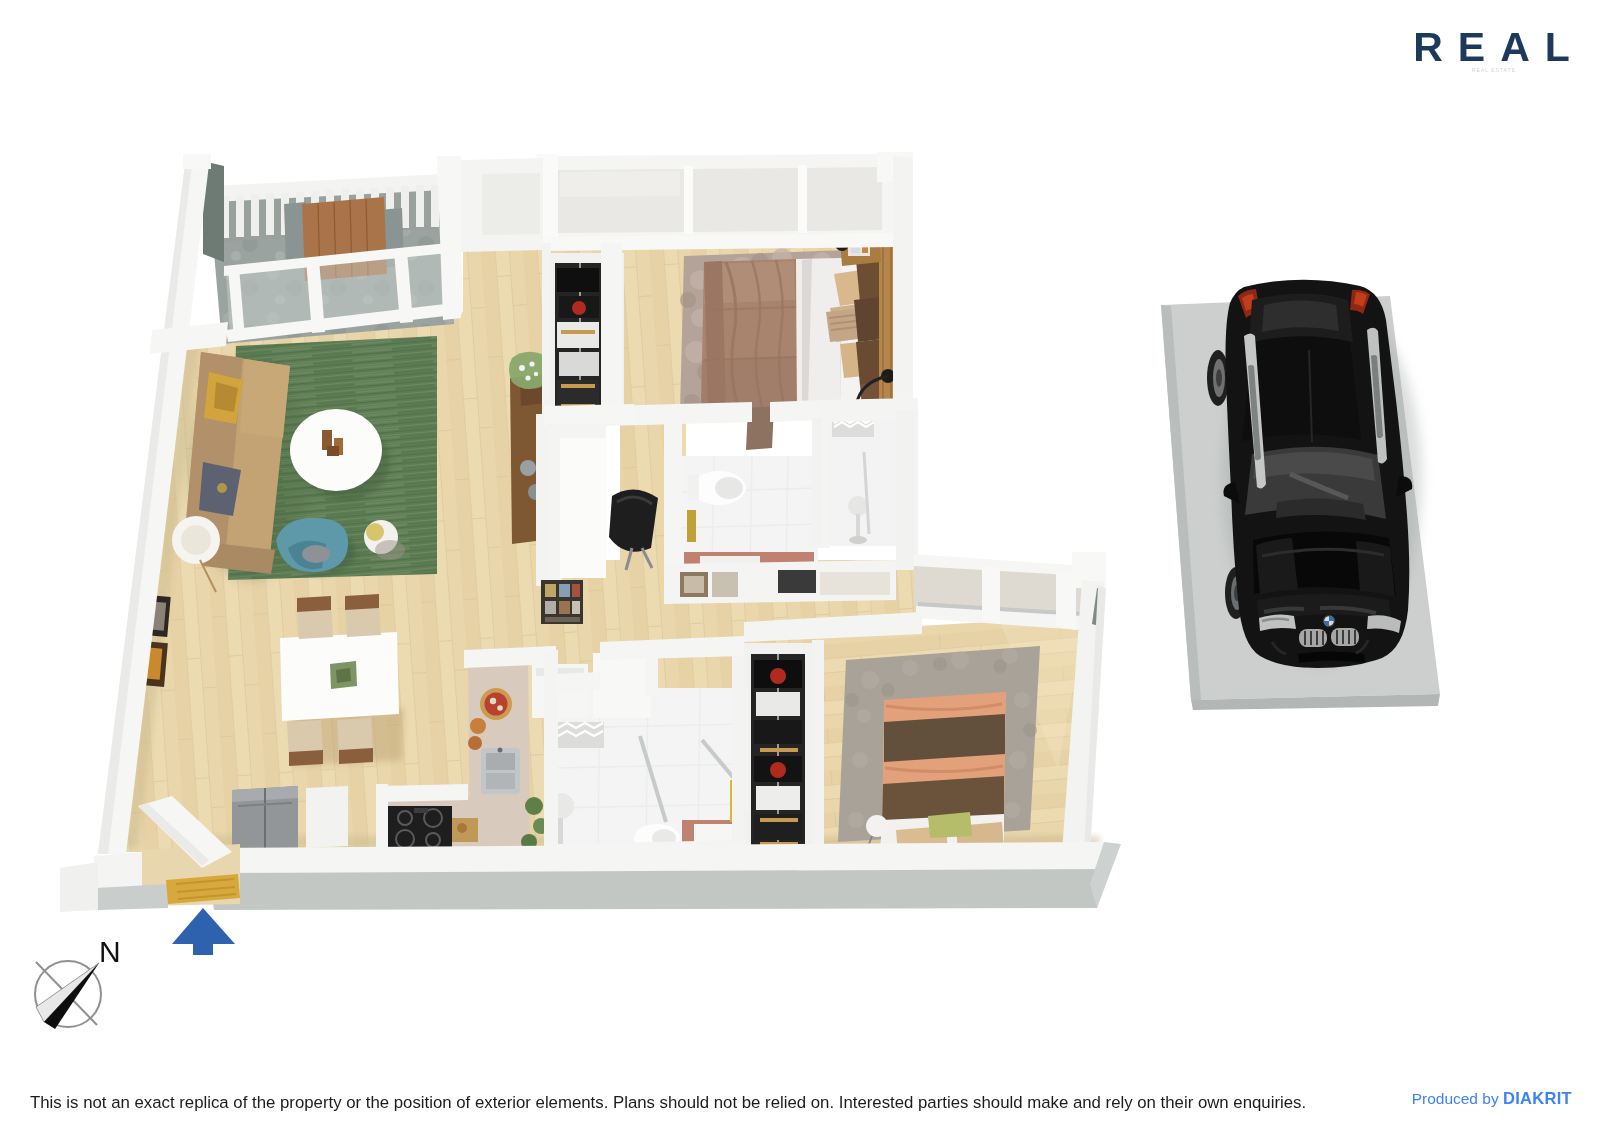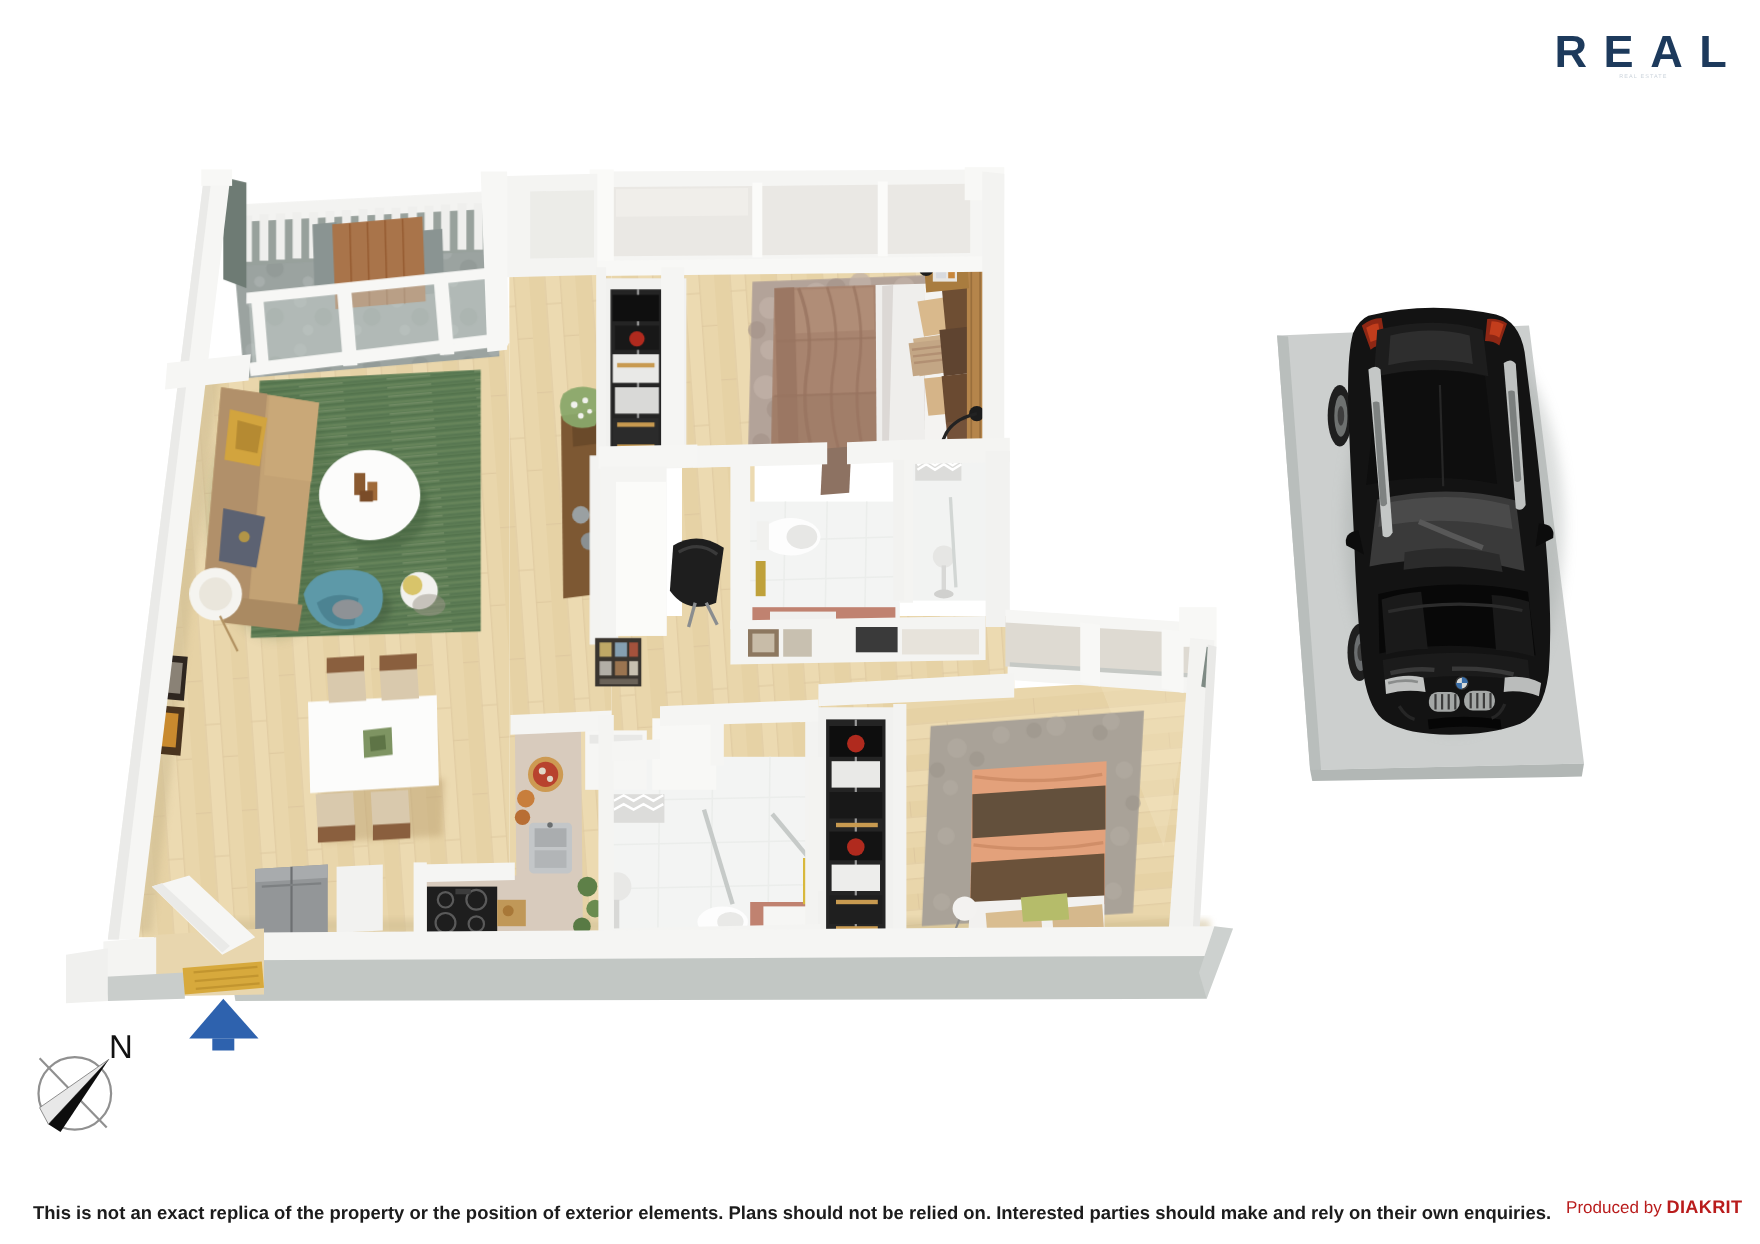--- a/index.html
+++ b/index.html
@@ -1,20 +1,20 @@
 <!DOCTYPE html>
 <html><head>
 <meta charset="utf-8">
 <style>
 html,body{margin:0;padding:0;background:#fff;}
 #stage{position:relative;width:1600px;height:1131px;background:#fff;overflow:hidden;
  font-family:"Liberation Sans", sans-serif;}
 .t1{position:absolute;left:30px;top:1068px;font-size:16.8px;color:#1c1c1c;}
-.t2{position:absolute;left:30px;top:1093px;font-size:16.8px;color:#1c1c1c;font-weight:bold;}
-.prod{position:absolute;right:16px;top:1089px;font-size:15.5px;color:#b91c1c;}
+.t2{position:absolute;left:30px;top:1093px;font-size:16.8px;color:#1c1c1c;}
+.prod{position:absolute;right:28px;top:1089px;font-size:15.5px;color:#3b82f6;}
 .prod b{font-size:16.5px;letter-spacing:0.3px;}
 .micm{position:absolute;left:1409px;top:24px;width:180px;text-align:center;
  color:#1d3a5c;font-size:41px;font-weight:bold;letter-spacing:15px;}
 .micmsub{position:absolute;left:1464px;top:67px;width:60px;text-align:center;color:#ccd4dc;font-size:5px;letter-spacing:1px;}
 </style>
 </head>
 <body>
 <div id="stage">
 <svg width="1600" height="1131" viewBox="0 0 1600 1131">
 <defs>

